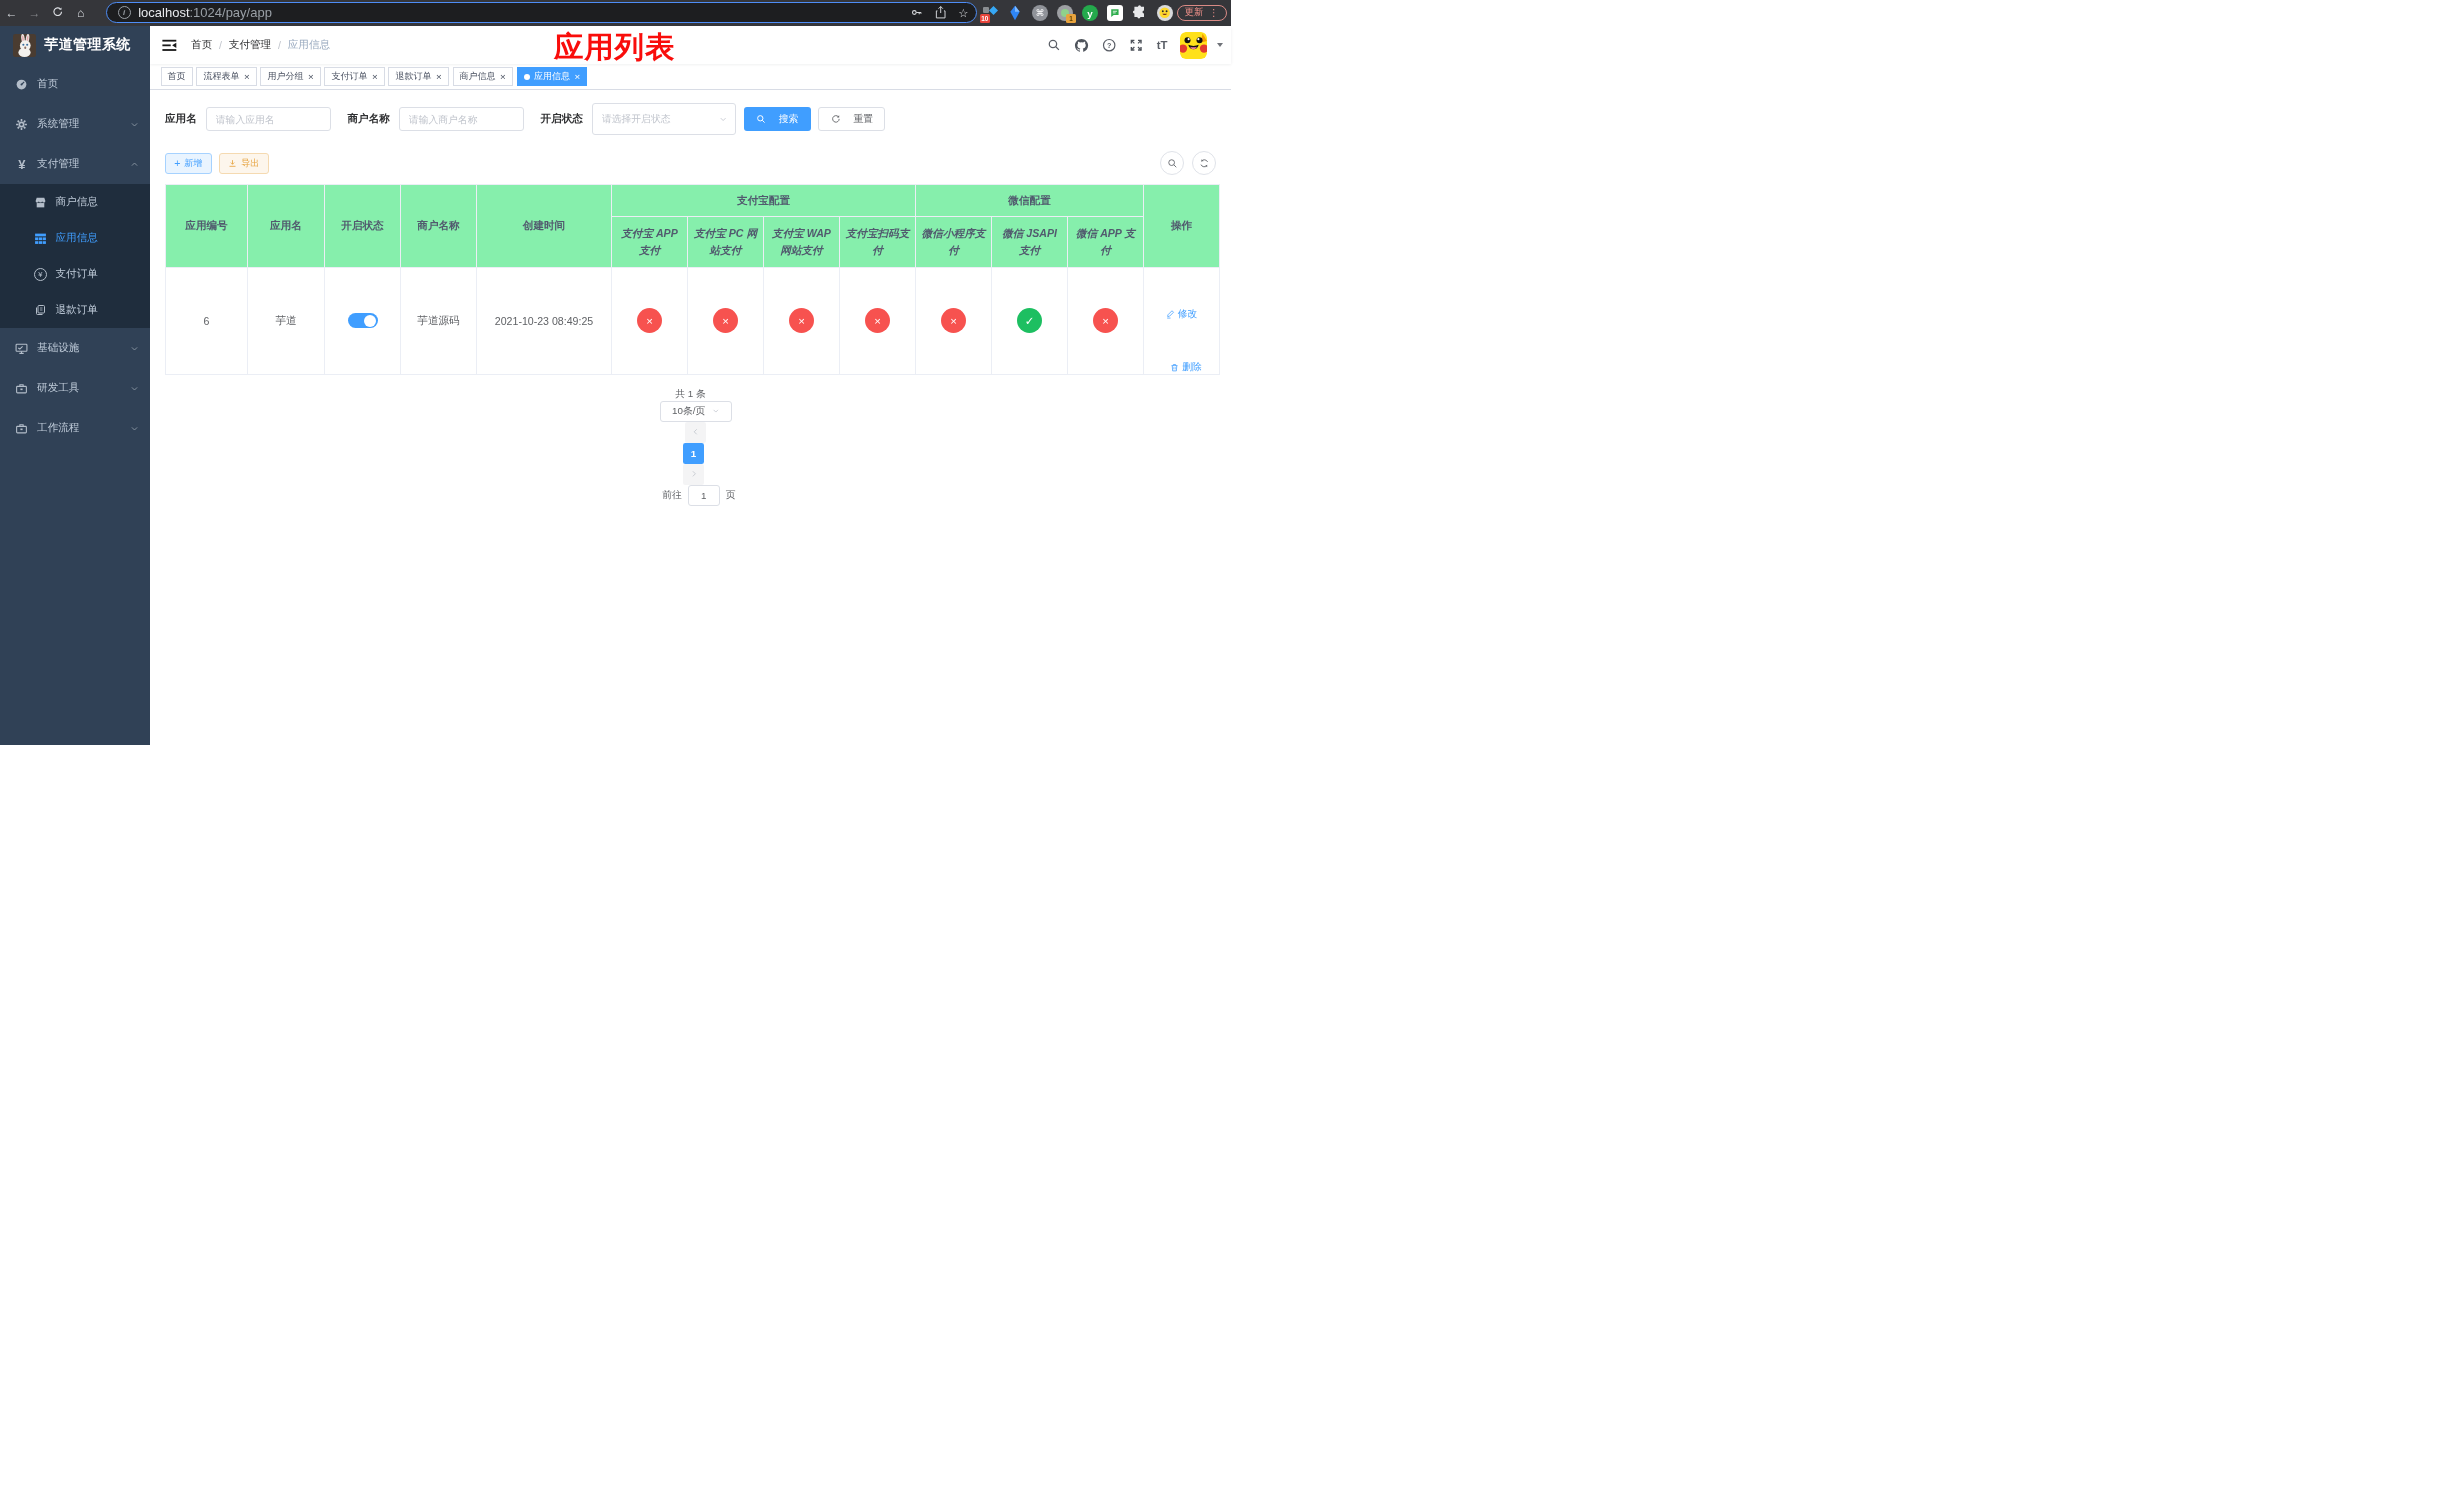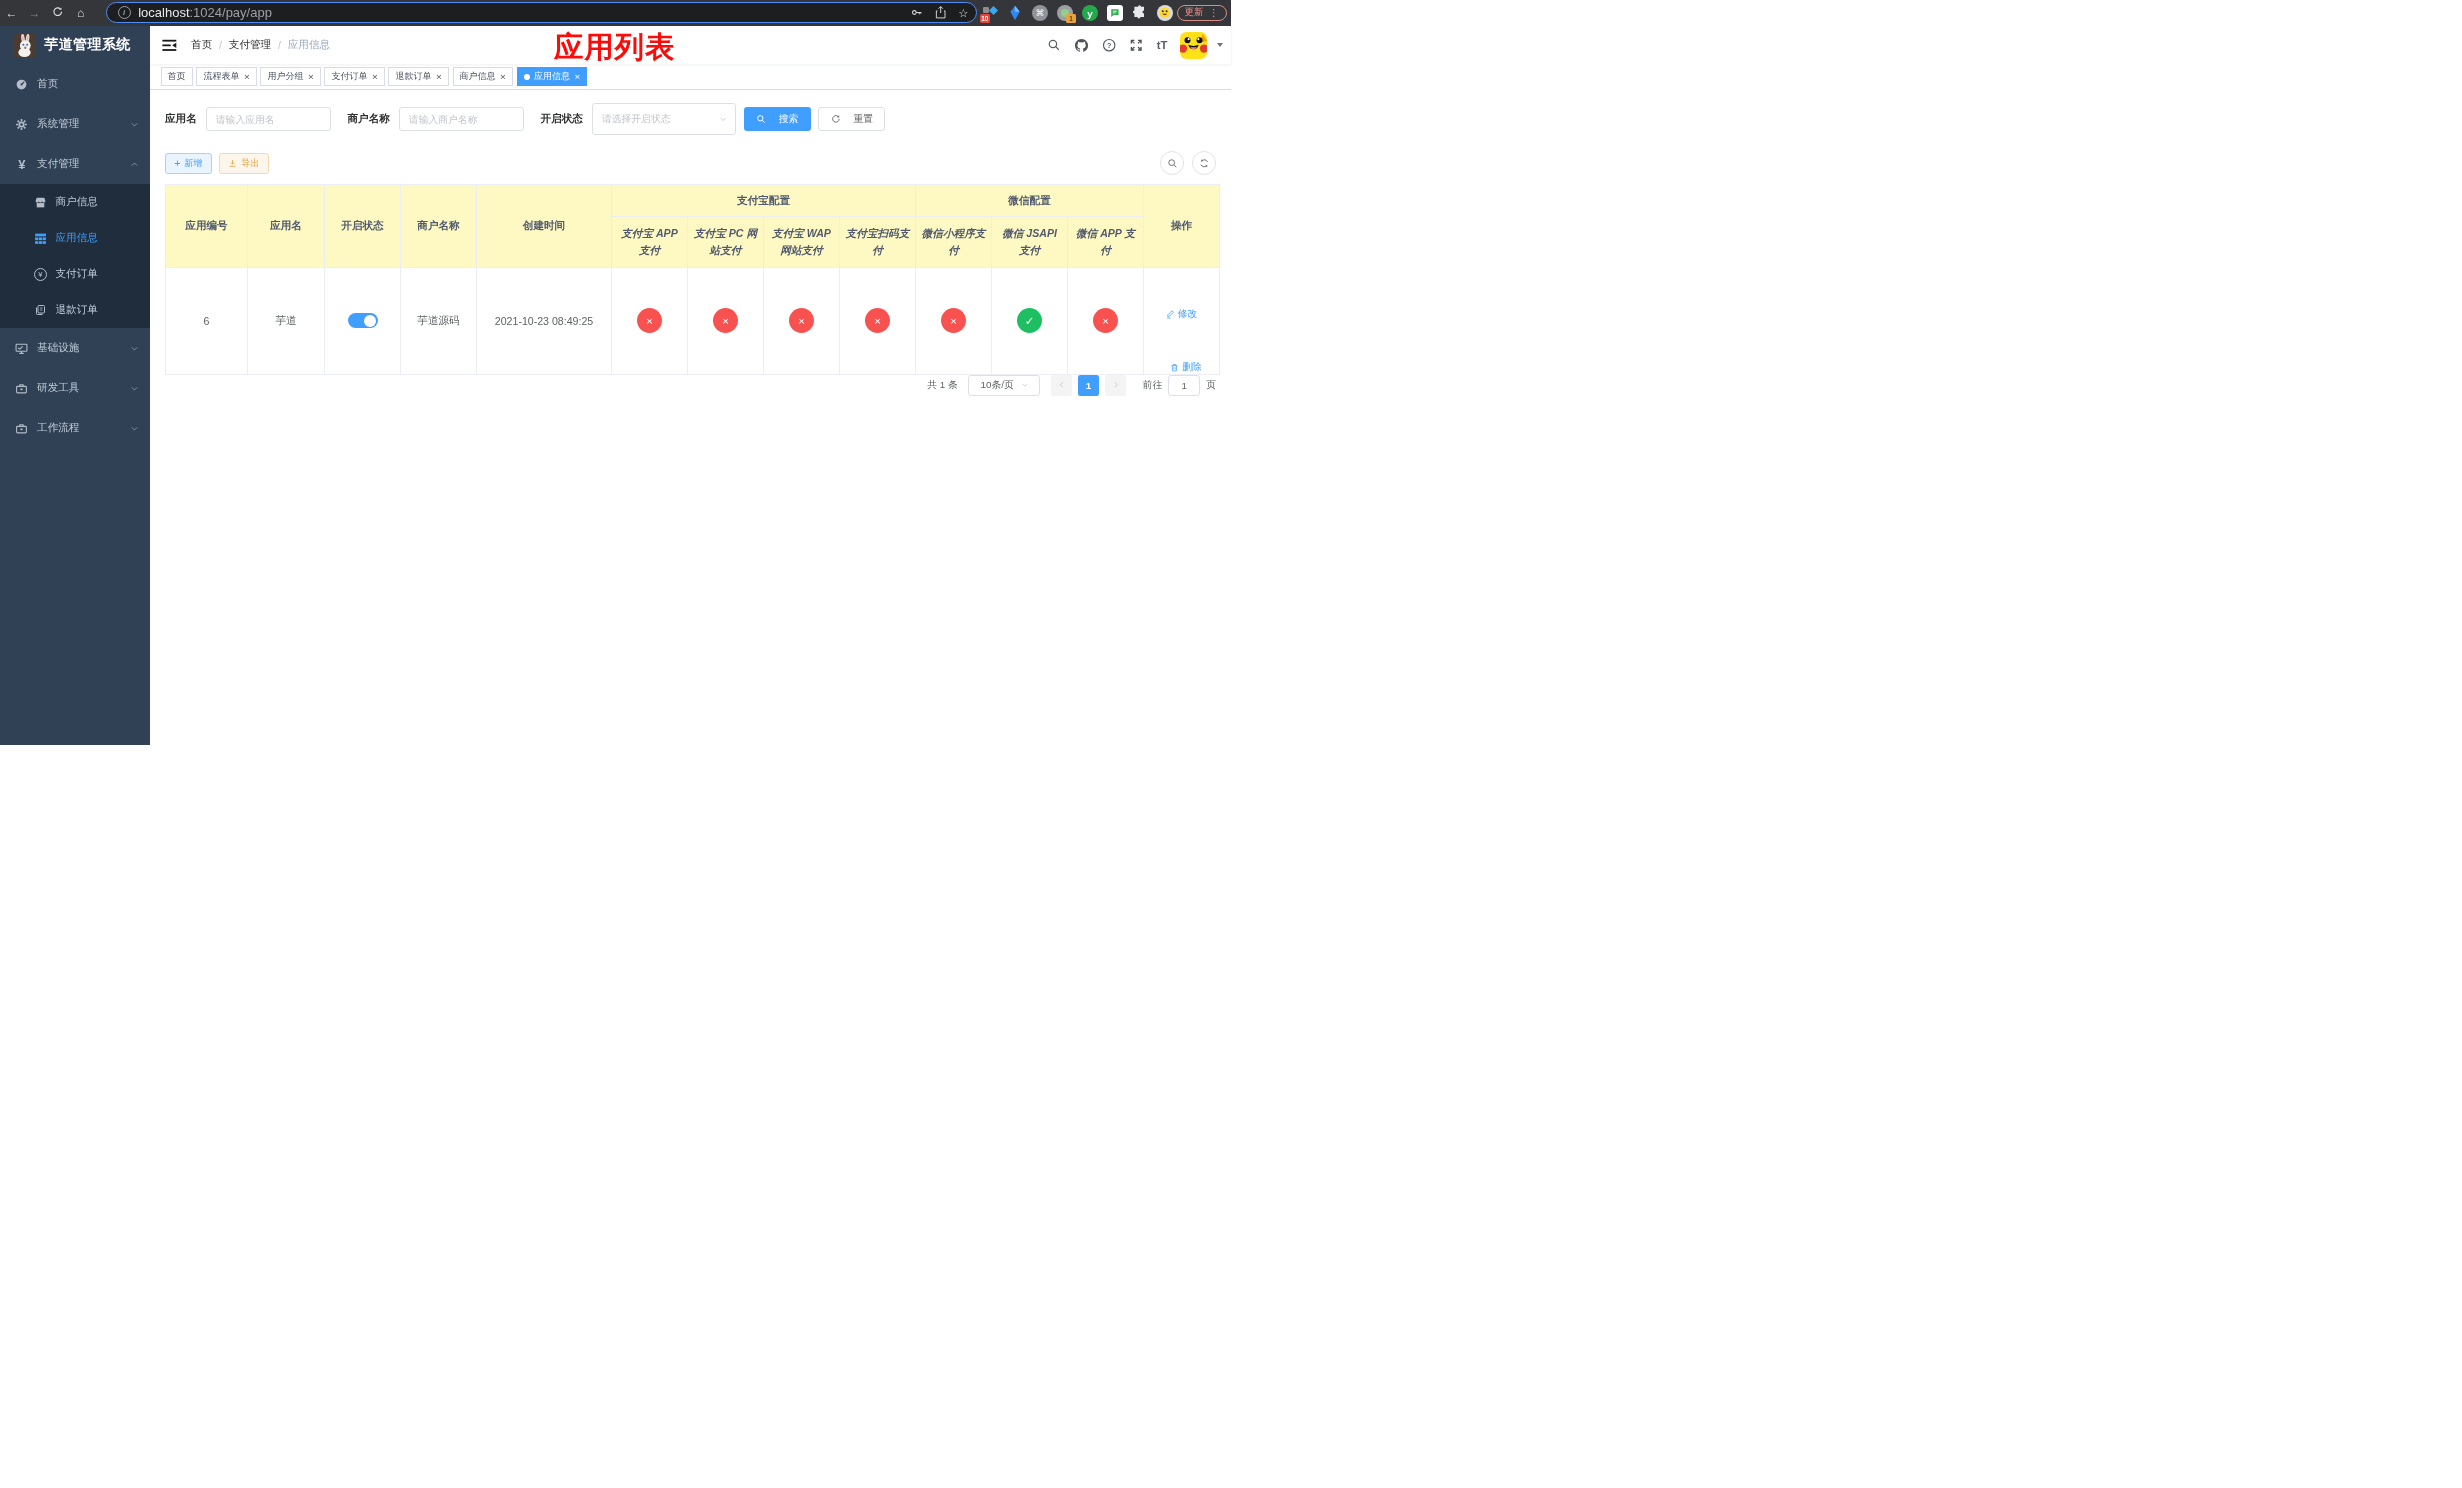--- a/index.html
+++ b/index.html
@@ -90,36 +90,36 @@
   .btn-sm { height:21px; font-size:9px; padding:0 8.3px; border-radius:3px; display:inline-flex; align-items:center; gap:3.8px; cursor:pointer; }
   .btn-add { background:#e9f4ff; border:0.8px solid #a6d2ff; color:#409eff; }
   .btn-export { background:#fdf6ec; border:0.8px solid #f5dab1; color:#e6a23c; margin-left:7.6px; }
   .tool-circles { margin-left:auto; display:flex; gap:7.6px; }
   .circle-btn { width:24px; height:24px; border:0.8px solid #e0e3e9; border-radius:50%; background:#fff;
                 display:flex; align-items:center; justify-content:center; color:#5f6368; cursor:pointer; }
 
   
   table.grid { border-collapse:collapse; width:1051px; table-layout:fixed; font-size:10.6px; color:#606266; }
   .grid th, .grid td { border:0.8px solid #ebeef5; text-align:center; }
-  .grid thead th { background:#fef9c3; color:#515a6e; font-weight:600; padding:3px 4.5px; line-height:16.7px; }
+  .grid thead th { background:#86efac; color:#515a6e; font-weight:600; padding:3px 4.5px; line-height:16.7px; }
   .grid thead tr.r1 th { height:32px; }
   .grid thead tr.r2 th { height:51px;font-style:italic; }
   .grid td { height:42px; background:#fff; }
   .switch { width:30px; height:15px; border-radius:7.6px; background:#409eff; position:relative; display:inline-block; cursor:pointer; vertical-align:middle; }
   .switch[data-state="on"]::after { content:""; position:absolute; right:1.5px; top:1.5px; width:12px; height:12px; border-radius:50%; background:#fff; }
   .status { width:25px; height:25px; border-radius:50%; display:inline-flex; align-items:center; justify-content:center;
             color:#fff; font-size:11.4px; font-weight:400; }
   .status[data-state="off"] { background:#f7524f; }
   .status[data-state="on"]  { background:#1dbf61; }
   .op-link { color:#409eff; font-size:9.8px; display:inline-flex; align-items:center; gap:3px; cursor:pointer; white-space:nowrap;margin-top:40px; }
   .op-link + .op-link { margin-left:9px; }
 
   
-  .pager { width:1051px; display:flex; align-items:center; justify-content:flex-end; 
-           font-size:9.8px; color:#606266; }
+  .pager { width:1051px; display:flex; align-items:center; justify-content:flex-end; margin-top:13px;
+           font-size:9.8px; color:#606266;flex-direction:column; }
   .pager > * { margin-left:10.6px; }
   .pp-select { width:72px; height:21px; border:0.8px solid #dcdfe6; border-radius:3px; display:flex; align-items:center;
                justify-content:center; gap:6.8px; cursor:pointer; color:#606266; }
   .pbtn { width:21px; height:21px; background:#f4f4f5; border-radius:2.3px; display:flex; align-items:center;
           justify-content:center; color:#c0c4cc; font-size:9.8px; cursor:pointer; }
   .pbtn.cur { background:#409eff; color:#fff; font-weight:600; margin-left:6px; }
   .pbtn.next { margin-left:6px; }
   .goto-wrap { display:flex; align-items:center; gap:6px; margin-left:16.7px; }
   .goto-input { width:32px; height:21px; border:0.8px solid #dcdfe6; border-radius:3px; text-align:center;
                 font-size:9.8px; color:#606266; outline:none; font-family:inherit; }

